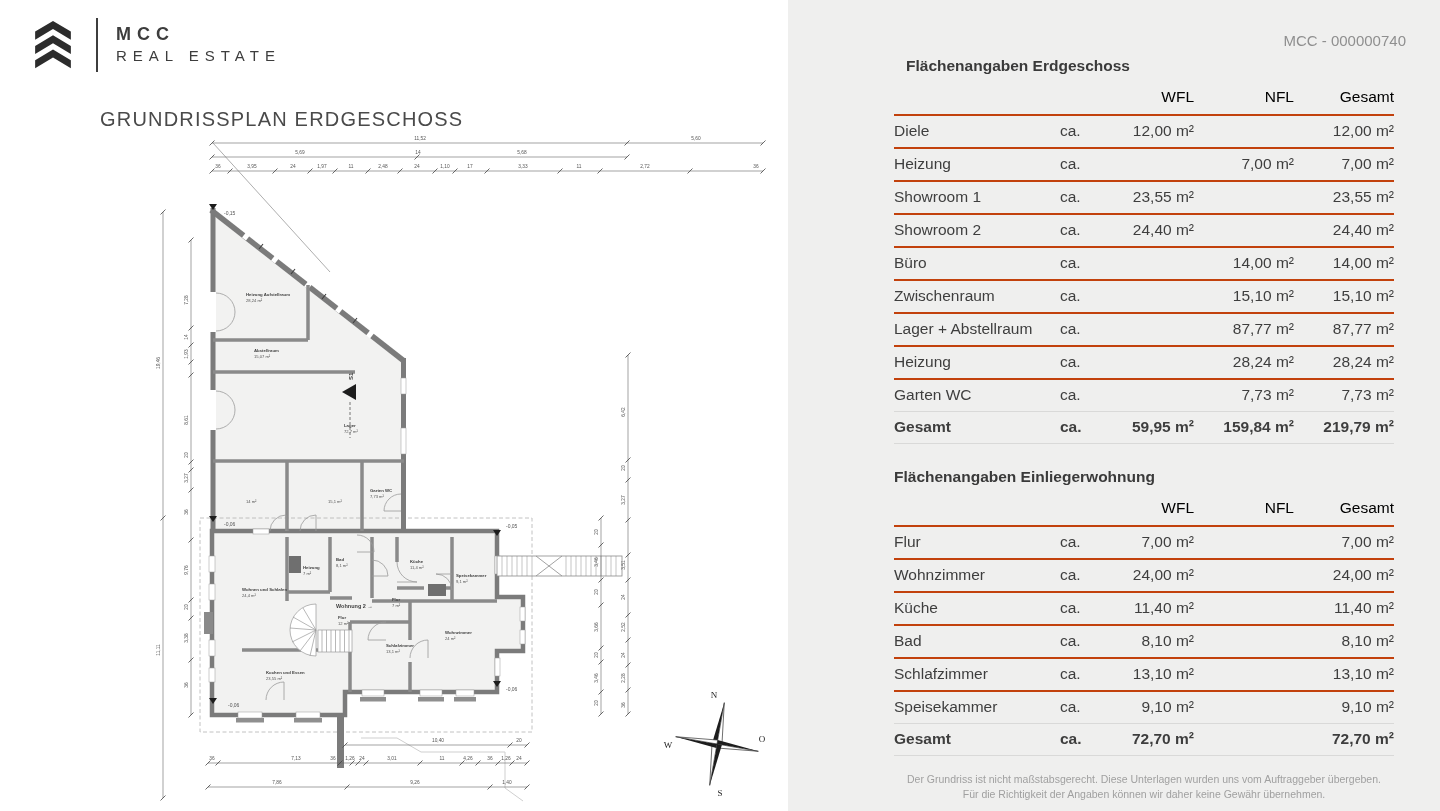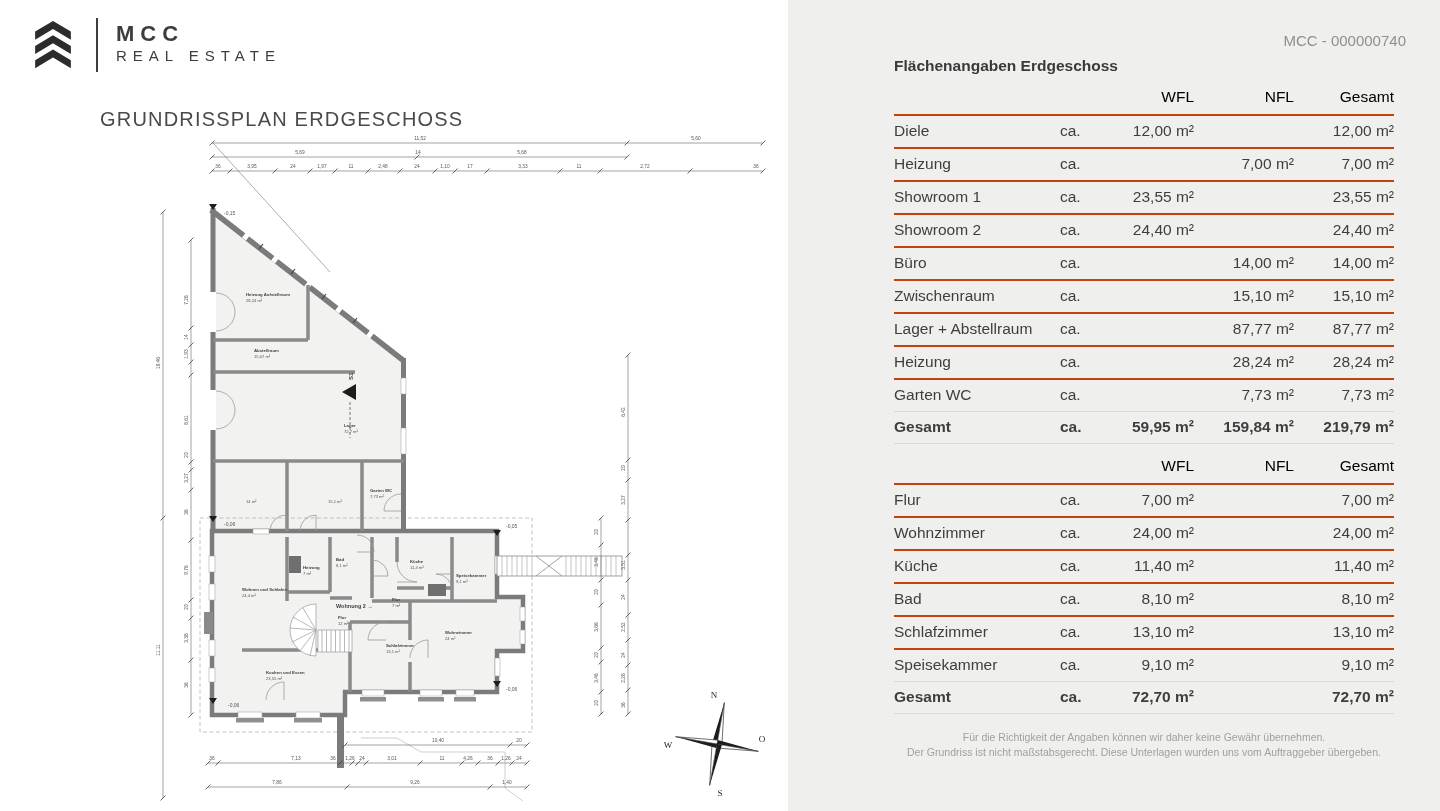--- a/index.html
+++ b/index.html
@@ -2,34 +2,34 @@
 <html><head>
 <meta charset="utf-8">
 <style>
   html,body{margin:0;padding:0;background:#ffffff;font-family:"Liberation Sans",sans-serif;}
   #stage{position:relative;width:1440px;height:811px;overflow:hidden;background:#ffffff;}
 
   
   #left-panel{position:absolute;left:0;top:0;width:788px;height:811px;background:#ffffff;}
   #logo{position:absolute;left:28px;top:16px;display:flex;align-items:center;}
   #logo .divider{width:2px;height:54px;background:#3d3d3d;margin:0 18px 0 18px;}
-  #logo .brand .t1{font-size:22px;font-weight:700;letter-spacing:6px;color:#3d3d3d;line-height:22px;}
+  #logo .brand .t1{font-size:18px;font-weight:700;letter-spacing:6px;color:#3d3d3d;line-height:22px;}
   #logo .brand .t2{font-size:15px;font-weight:400;letter-spacing:6px;color:#3d3d3d;line-height:22px;}
   #plan-title{position:absolute;left:100px;top:108px;font-size:20px;letter-spacing:1.2px;color:#4a4a4a;font-weight:400;}
   #plan{position:absolute;left:0;top:0;width:788px;height:811px;}
   .dimtext{fill:#555;}
   .roomname{fill:#3f3f3f;font-weight:bold;}
   .roomarea{fill:#555;}
 
   
   #right-panel{position:absolute;left:788px;top:0;width:652px;height:811px;background:#efefee;padding:8px;box-sizing:border-box;}
   #doc-ref{margin:24px 26px 0 0;text-align:right;font-size:15px;color:#8f8f8f;}
   .tables{margin-left:98px;width:500px;}
   .atable h2{margin:0;font-size:15.5px;font-weight:700;color:#3a3a3a;}
-  .atable.first h2{margin-top:8px;}
+  .atable.first h2{margin-top:8px;margin-left:12px;}
   .atable.second h2{margin-top:24px;}
   .thead,.trow{display:grid;grid-template-columns:1fr 44px 90px 100px 100px;align-items:baseline;}
   .thead{padding:13px 0 8px 0;font-size:15.5px;color:#000000;}
   .thead .h{text-align:right;}
   .trow{padding:6px 0 7px 0;font-size:15.5px;color:#3e3e3e;border-top:2px solid #c2410c;}
   .trow .c-name{text-align:left;}
   .trow .c-ca{text-align:left;}
   .trow .c-num{text-align:right;}
   .trow.total{font-weight:700;border-top:1px solid #d9d9d8;border-bottom:1px solid #d9d9d8;}
   #disclaimer{margin-top:16px;text-align:center;font-size:10.5px;line-height:15px;color:#a0a0a0;}
@@ -506,20 +506,21 @@
               <span class="c-name">Gesamt</span>
               <span class="c-ca">ca.</span>
               <span class="c-num">59,95 m²</span>
               <span class="c-num">159,84 m²</span>
               <span class="c-num">219,79 m²</span>
             </div>
           </div>
       </section>
 
       <section class="atable second">
+        <h2>Flächenangaben Einliegerwohnung</h2>
         <div class="thead">
           <span></span>
             <span></span>
           <span class="h">WFL</span>
           <span class="h">NFL</span>
           <span class="h">Gesamt</span>
         </div>
         <div class="tbody">
             <div class="trow">
               <span class="c-name">Flur</span>
@@ -567,18 +568,18 @@
               <span class="c-name">Gesamt</span>
               <span class="c-ca">ca.</span>
               <span class="c-num">72,70 m²</span>
               <span class="c-num"></span>
               <span class="c-num">72,70 m²</span>
             </div>
           </div>
       </section>
 
       <div id="disclaimer">
+        <div>Der Grundriss ist nicht maßstabsgerecht. Diese Unterlagen wurden uns vom Auftraggeber übergeben.</div>
         <div>Für die Richtigkeit der Angaben können wir daher keine Gewähr übernehmen.</div>
-        <div>Der Grundriss ist nicht maßstabsgerecht. Diese Unterlagen wurden uns vom Auftraggeber übergeben.</div>
       </div>
     </div>
   </div>
 </div>
 
 </body></html>

